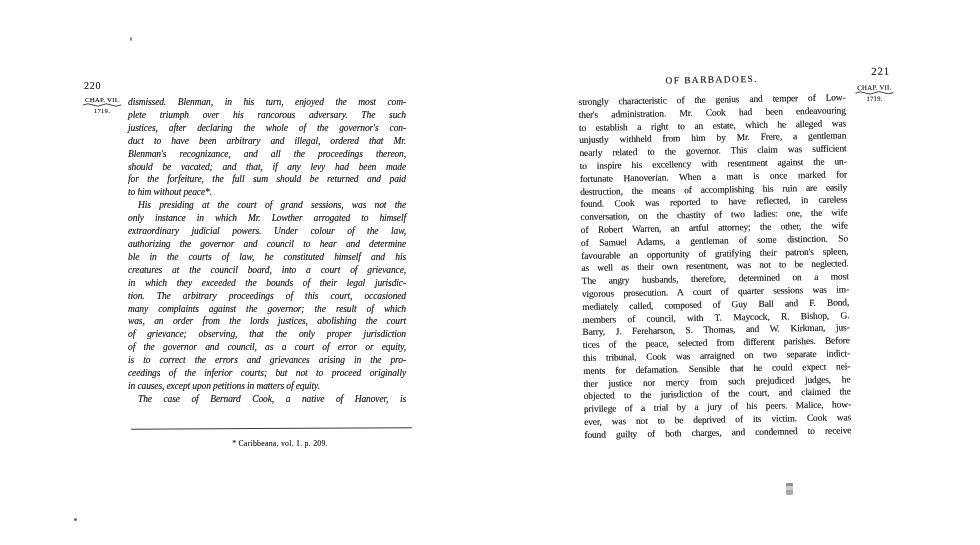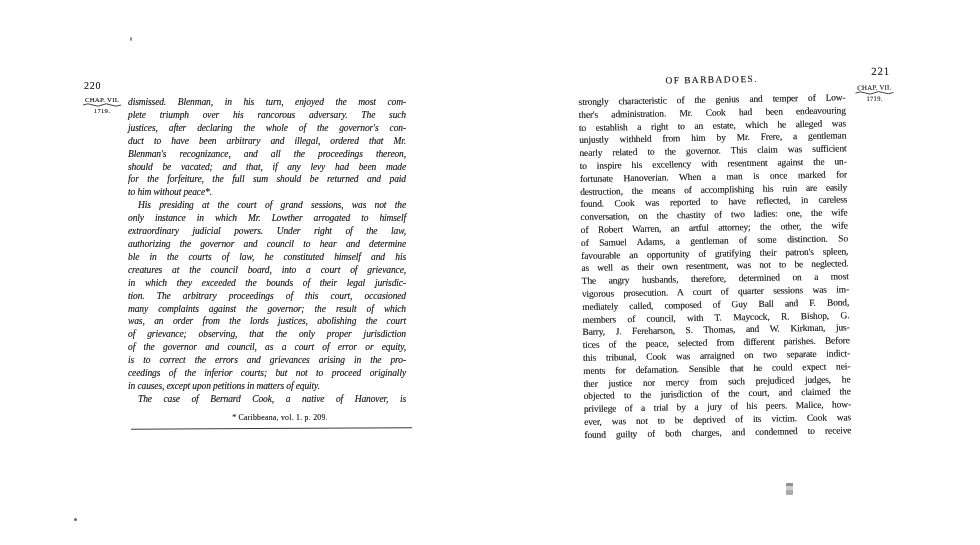--- a/index.html
+++ b/index.html
@@ -17,21 +17,21 @@
   .lp-margin{left:77px;top:96px;width:50px;}
   .margin-note .squiggle{display:block;margin:0 auto;margin-top:-1px;}
   .margin-note .year{font-size:6.6px;letter-spacing:0.3px;display:block;margin-top:0px;}
   .body-col{position:absolute;font-size:9.5px;line-height:12.9px;letter-spacing:-0.12px;}
   .lp-body{left:128px;top:96px;width:278px;font-style:italic;}
   .line{text-align:justify;text-align-last:justify;white-space:normal;}
   .line.ragged{text-align-last:left;}
   .line.indent{text-indent:10px;}
   .lp-rule{position:absolute;left:131px;top:428px;width:281px;height:1.4px;
     background:#3b3b3b;transform:rotate(-0.35deg);}
-  .lp-footnote{position:absolute;left:155px;top:413px;width:250px;text-align:center;
+  .lp-footnote{position:absolute;left:155px;top:439px;width:250px;text-align:center;
     font-size:7.8px;letter-spacing:0.25px;}
   
   .rp{position:absolute;left:578px;top:70px;width:340px;height:410px;
     transform:rotate(-1deg);transform-origin:0 0;}
   .rp-title{position:absolute;left:0;top:7px;width:267px;text-align:center;
     font-size:9.5px;letter-spacing:1.4px;white-space:nowrap;}
   .rp-num{position:absolute;left:293px;top:0;font-size:11px;letter-spacing:0.8px;}
   .rp-margin{left:272px;top:19px;width:48px;}
   .rp-body{left:0;top:26px;width:267px;line-height:12.8px;letter-spacing:-0.16px;}
   
@@ -62,21 +62,21 @@
       <div class="line">dismissed. Blenman, in his turn, enjoyed the most com-</div>
       <div class="line">plete triumph over his rancorous adversary.  The such</div>
       <div class="line">justices, after declaring the whole of the governor's con-</div>
       <div class="line">duct to have been arbitrary and illegal, ordered that Mr.</div>
       <div class="line">Blenman's recognizance, and all the proceedings thereon,</div>
       <div class="line">should be vacated; and that, if any levy had been made</div>
       <div class="line">for the forfeiture, the full sum should be returned and paid</div>
       <div class="line ragged">to him without peace*.</div>
       <div class="line indent">His presiding at the court of grand sessions, was not the</div>
       <div class="line">only instance in which Mr. Lowther arrogated to himself</div>
-      <div class="line">extraordinary judicial powers.  Under right of the law,</div>
+      <div class="line">extraordinary judicial powers.  Under colour of the law,</div>
       <div class="line">authorizing the governor and council to hear and determine</div>
       <div class="line">ble in the courts of law, he constituted himself and his</div>
       <div class="line">creatures at the council board, into a court of grievance,</div>
       <div class="line">in which they exceeded the bounds of their legal jurisdic-</div>
       <div class="line">tion.  The arbitrary proceedings of this court, occasioned</div>
       <div class="line">many complaints against the governor; the result of which</div>
       <div class="line">was, an order from the lords justices, abolishing the court</div>
       <div class="line">of grievance; observing, that the only proper jurisdiction</div>
       <div class="line">of the governor and council, as a court of error or equity,</div>
       <div class="line">is to correct the errors and grievances arising in the pro-</div>

